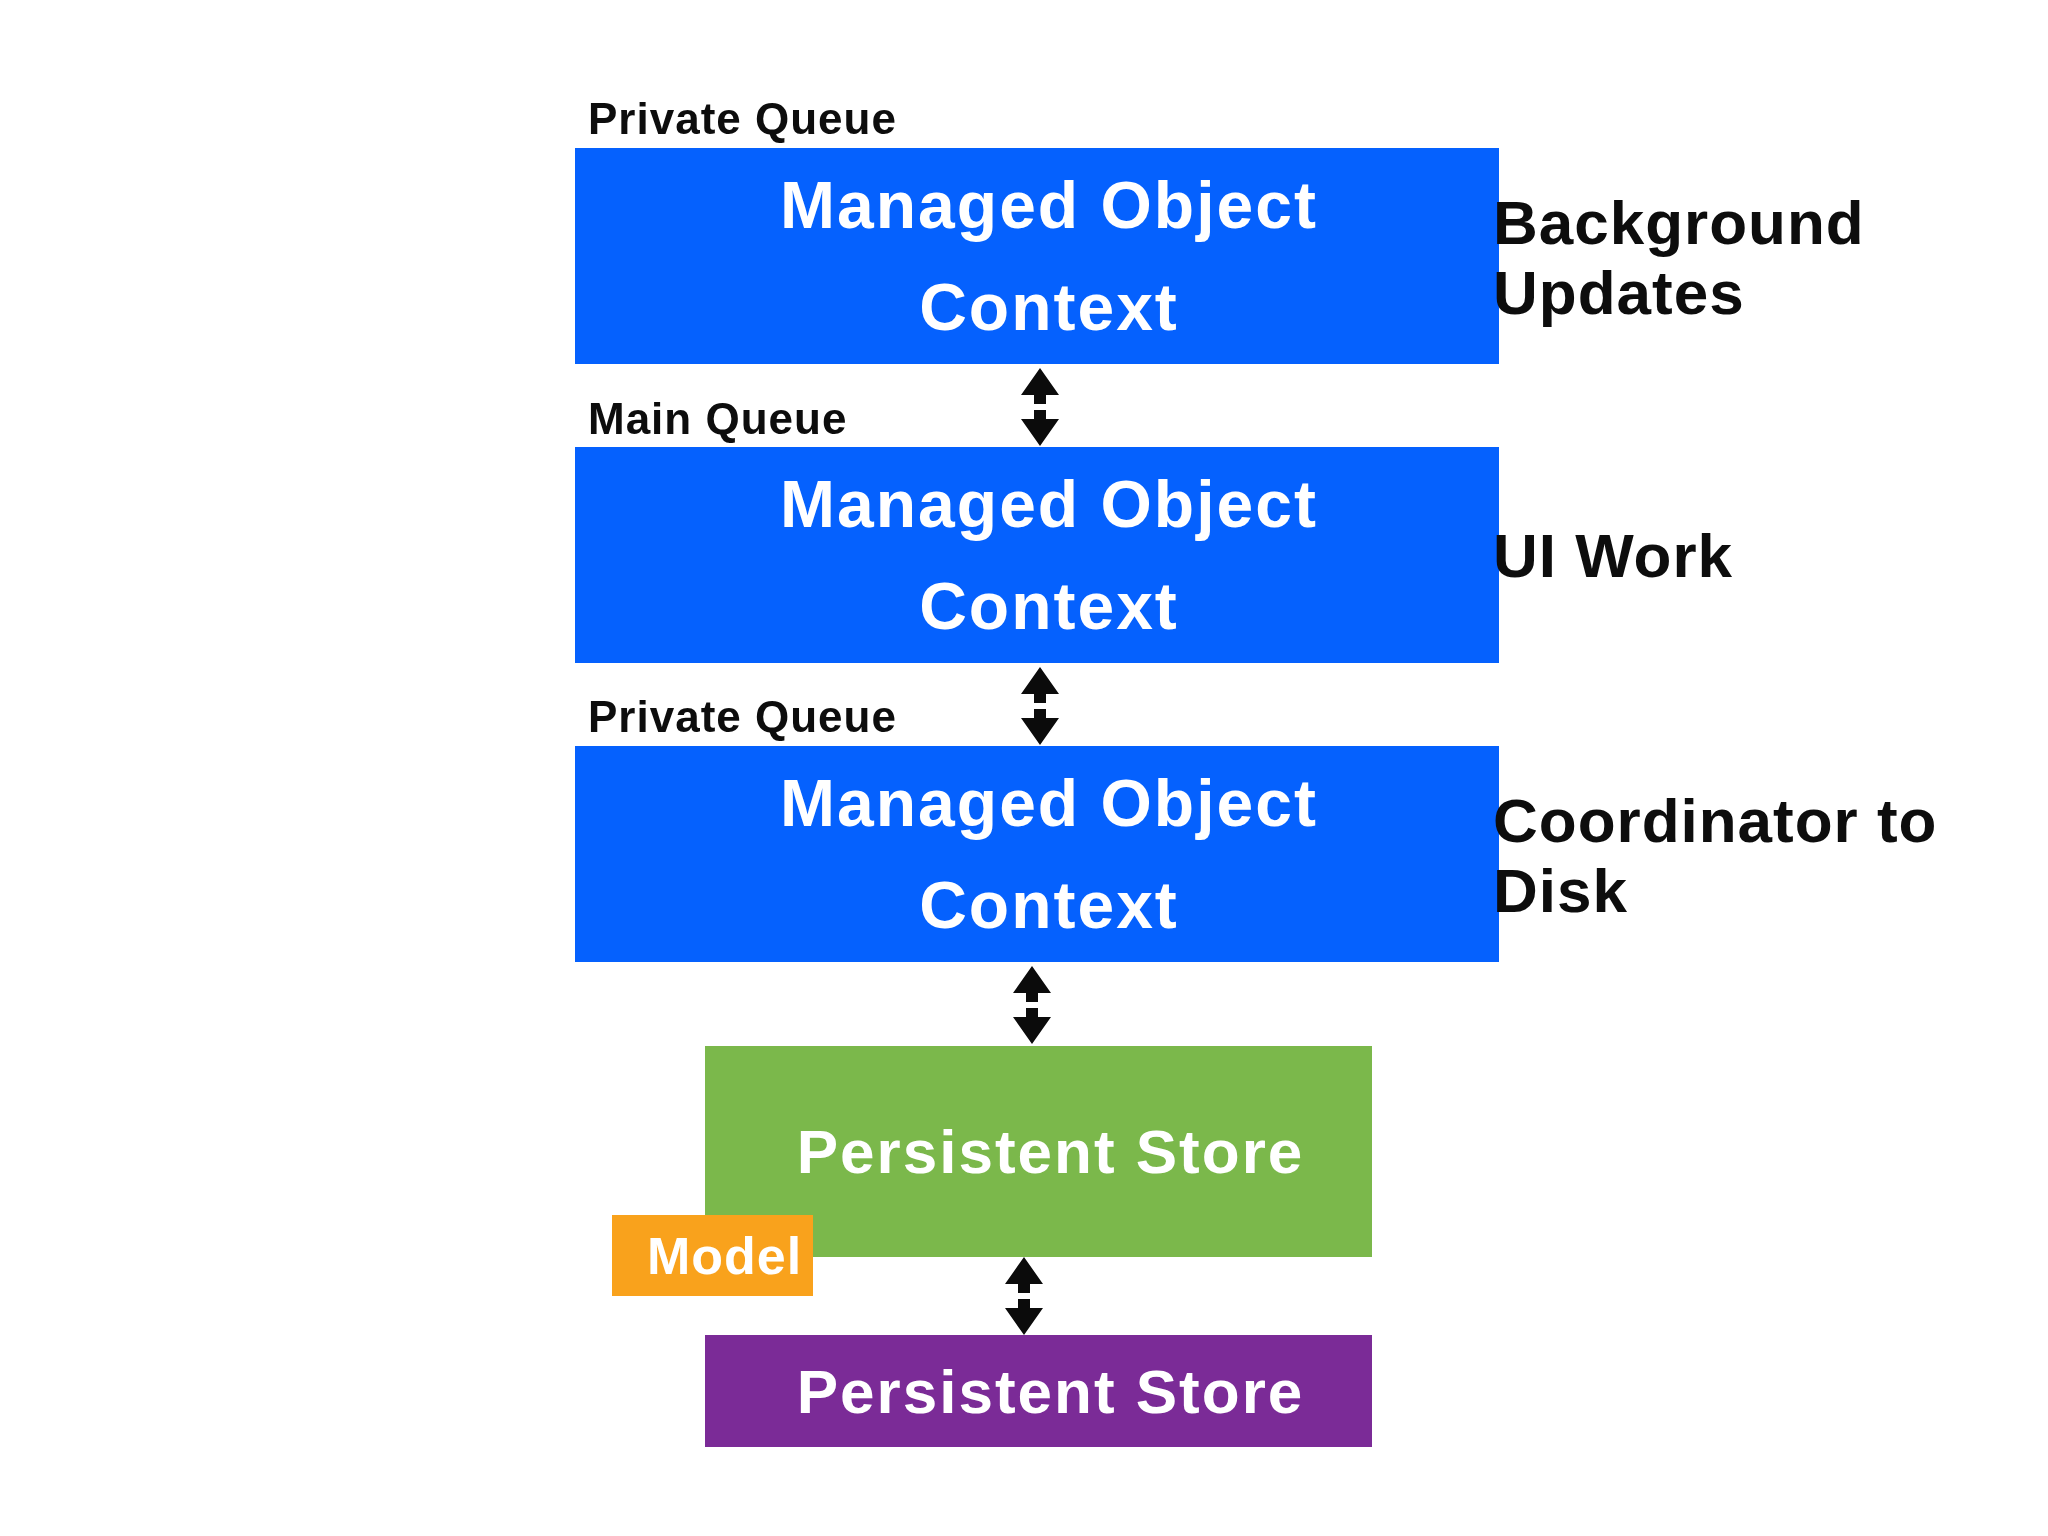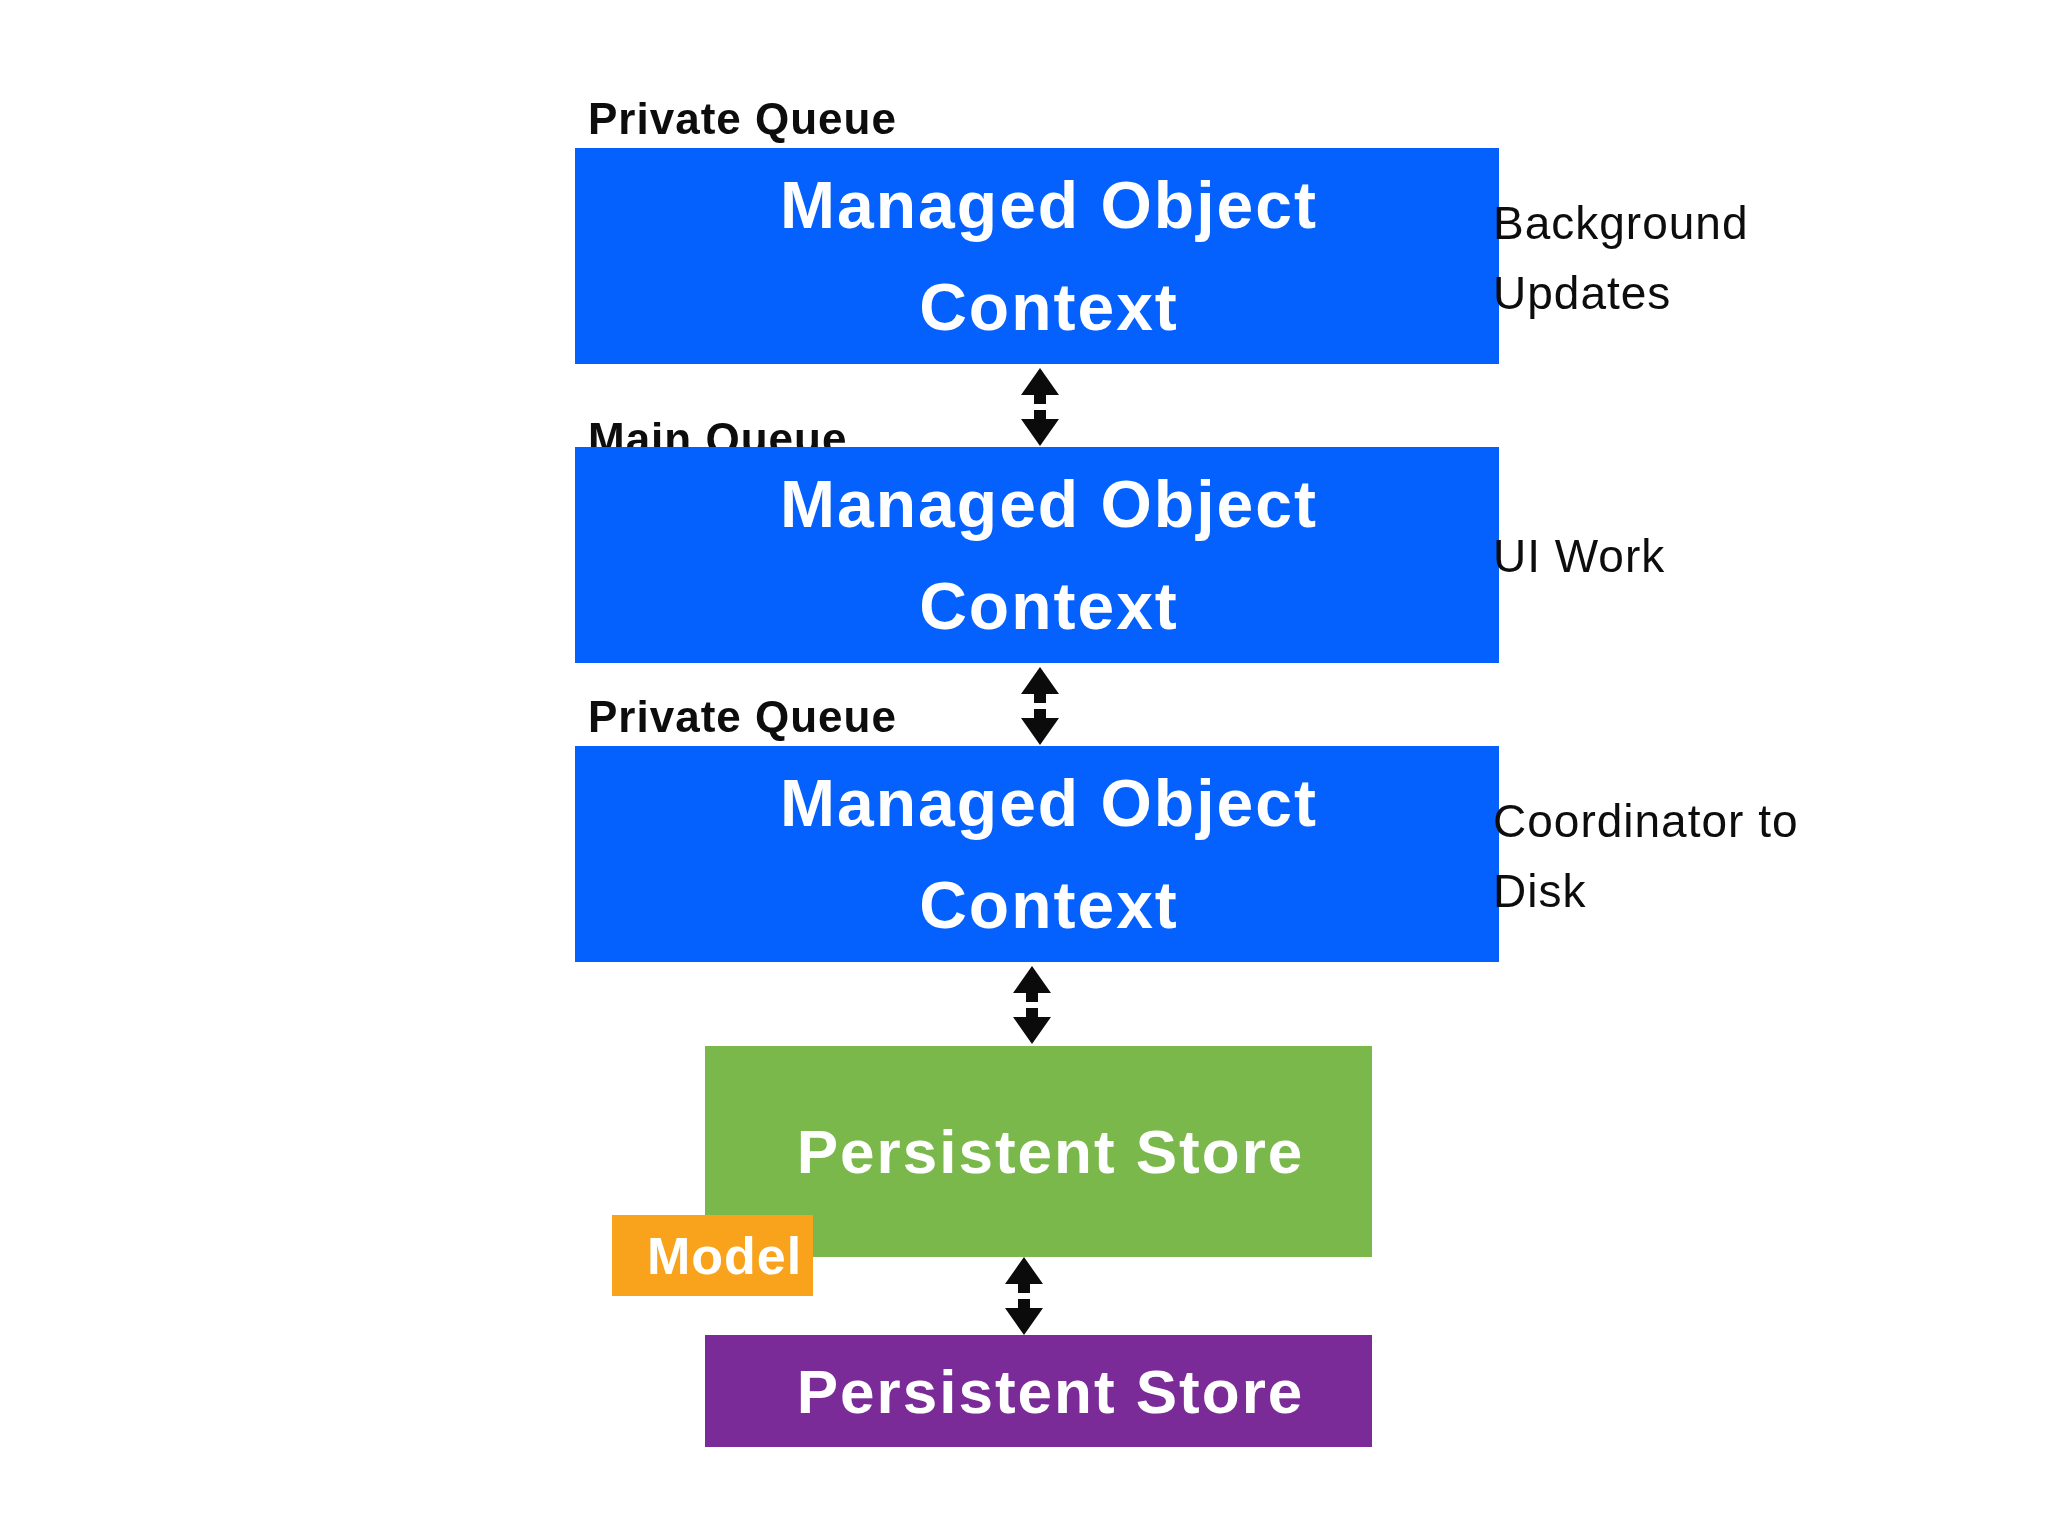--- a/index.html
+++ b/index.html
@@ -43,29 +43,29 @@
     position: absolute;
     left: 588px;
     color: #0d0d0d;
     font-size: 44px;
     font-weight: bold;
     line-height: 46px;
     letter-spacing: 1px;
     white-space: nowrap;
   }
   .queue-label-1 { top: 96px; }
-  .queue-label-2 { top: 416px; }
+  .queue-label-2 { top: 396px; }
   .queue-label-3 { top: 694px; }
 
   .role-label {
     position: absolute;
     left: 1493px;
     color: #0d0d0d;
-    font-size: 46px;
-    font-weight: 400;
+    font-size: 62px;
+    font-weight: 700;
     line-height: 70px;
     letter-spacing: 1px;
     white-space: nowrap;
   }
   .role-label-1 { top: 188px; }
   .role-label-2 { top: 521px; }
   .role-label-3 { top: 786px; }
 
   .arrow {
     position: absolute;

